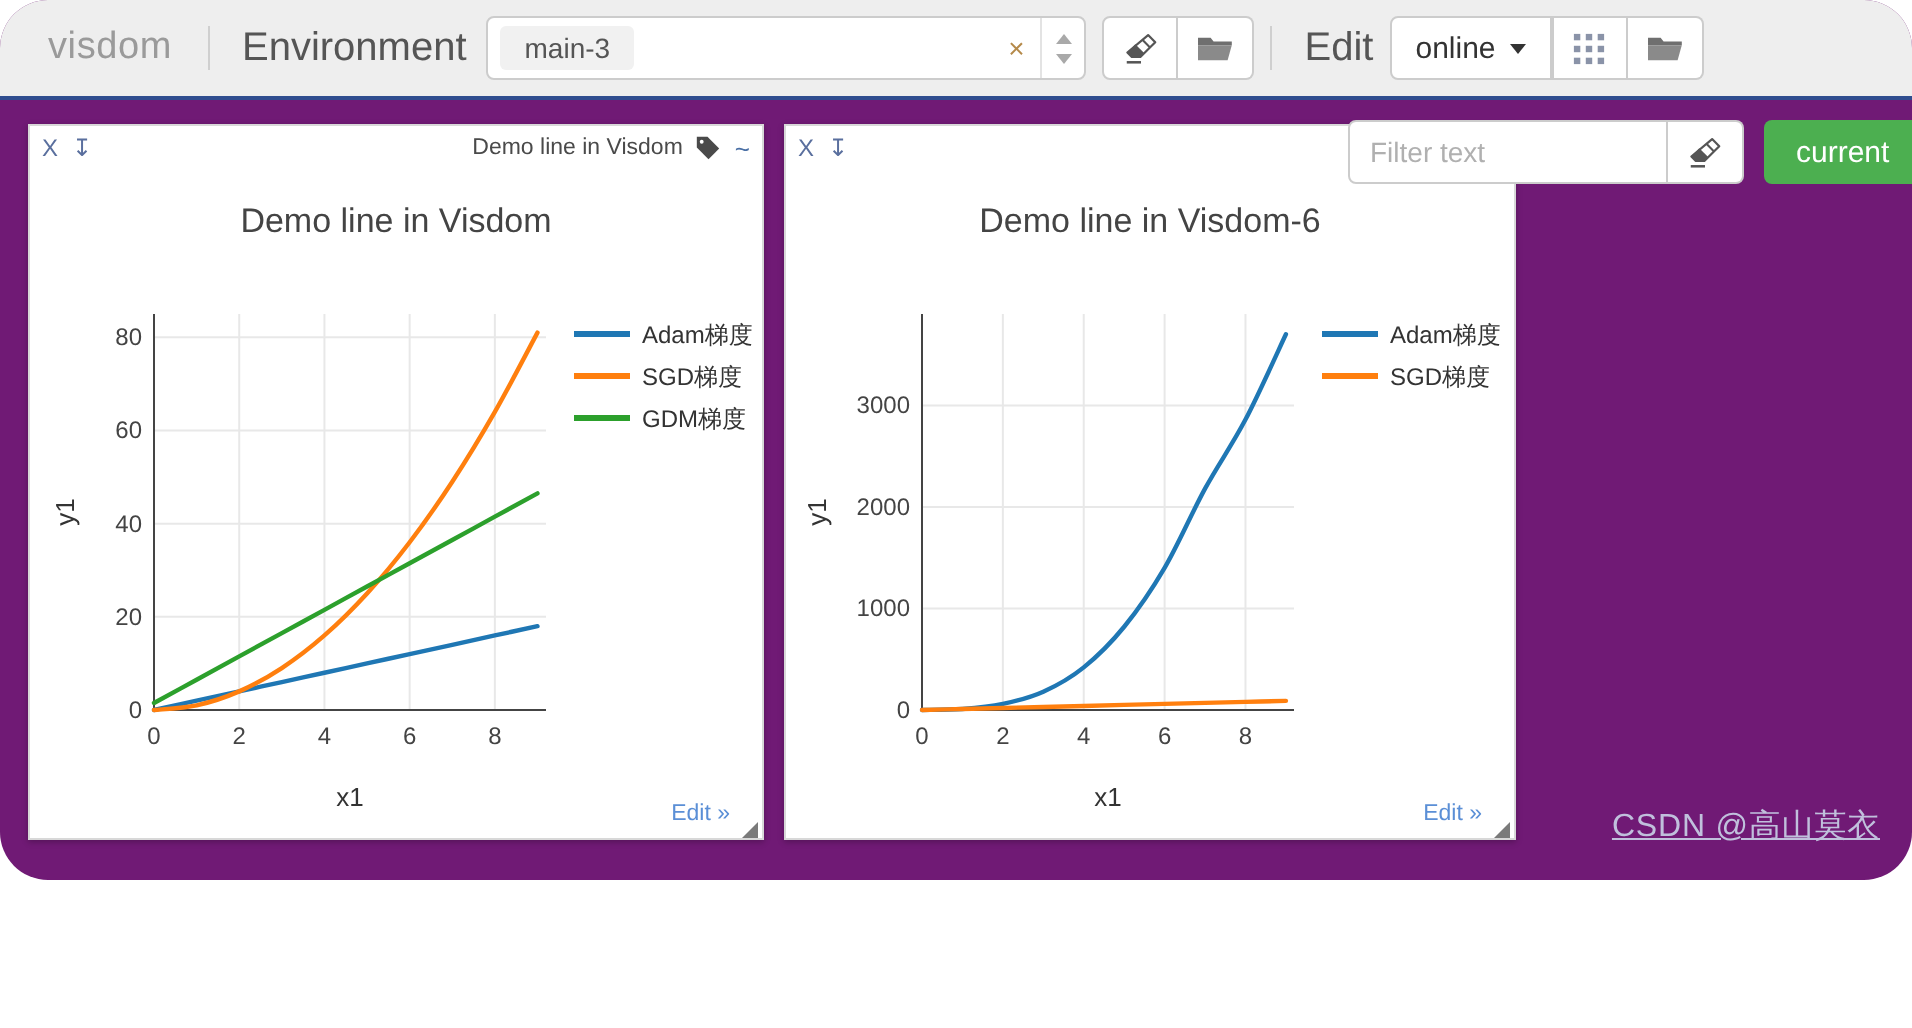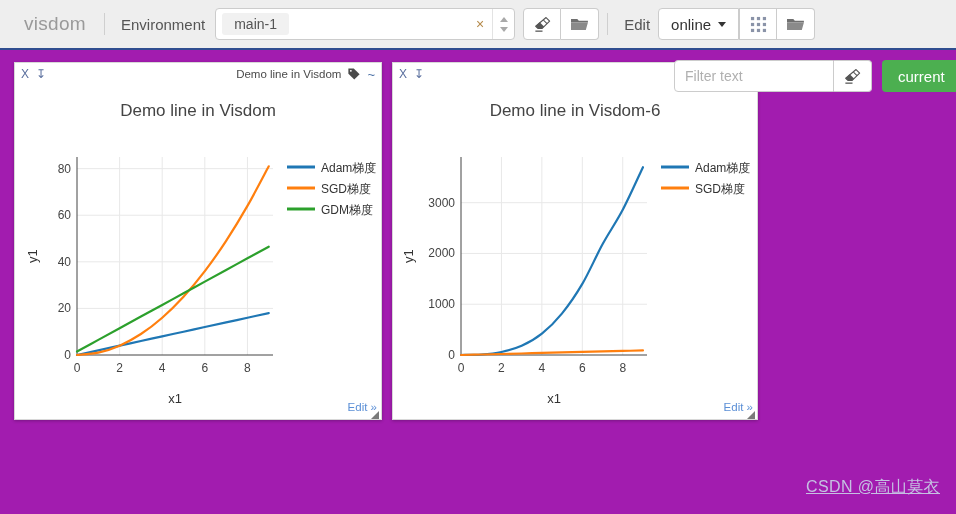--- a/index.html
+++ b/index.html
@@ -4,23 +4,24 @@
 <style>
   html, body {
     margin: 0; padding: 0;
     width: 956px; height: 514px;
     overflow: hidden;
     font-family: "Liberation Sans", sans-serif;
     background: #ffffff;
   }
   #app {
     position: relative;
-    width: 956px; height: 514px;
-    background: #a21caf;
+    width: 956px; height: 440px;
+    background: #701a75;
     overflow: hidden;
+    border-radius: 24px;
   }
 
   
   .toolbar {
     position: absolute;
     left: 0; top: 0;
     width: 956px; height: 50px;
     background: #eeeeee;
     border-bottom: 2px solid #2f4d8f;
     display: flex;
@@ -34,21 +35,21 @@
     padding: 0 10px 0 18px;
     letter-spacing: .3px;
   }
   .vdivider {
     width: 1px; height: 22px;
     background: #cfcfcf;
     margin: 0 8px;
   }
   .tb-label {
     color: #555;
-    font-size: 15px;
+    font-size: 20px;
     padding: 0 8px;
     white-space: nowrap;
   }
   .env-select {
     position: relative;
     flex: 0 0 auto;
     width: 300px; height: 32px;
     background: #fff;
     border: 1px solid #cccccc;
     border-radius: 4px;
@@ -223,21 +224,21 @@
   }
   .plot-title {
     text-align: center;
     font-size: 17px;
     color: #444;
     padding-top: 16px;
     font-family: "Liberation Sans", sans-serif;
   }
   .edit-link {
     position: absolute;
-    right: 4px; bottom: 8px;
+    right: 16px; bottom: 8px;
     font-size: 11.5px;
     color: #5b8fd6;
     cursor: pointer;
   }
   .resize-handle {
     position: absolute;
     right: 2px; bottom: 2px;
     width: 9px; height: 9px;
     cursor: nwse-resize;
   }
@@ -274,21 +275,21 @@
 
 <div id="app">
 
   <div class="toolbar">
 
     <span class="brand">visdom</span>
     <div class="vdivider"></div>
     <span class="tb-label">Environment</span>
 
     <div class="env-select">
-      <span class="env-tag">main-1</span>
+      <span class="env-tag">main-3</span>
       <span class="env-spacer"></span>
       <span class="env-clear">×</span>
       <span class="env-spin">
         <span class="caret-up"></span>
         <span class="caret-dn"></span>
       </span>
     </div>
 
     <div class="btn-group">
       <div class="tb-btn">

